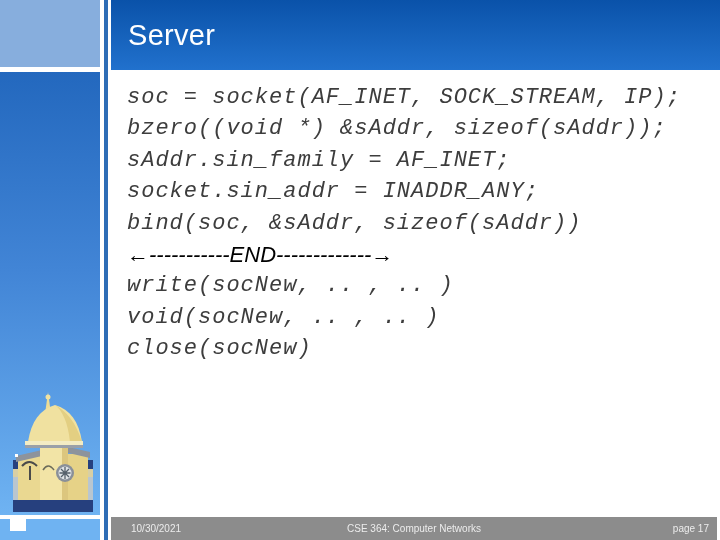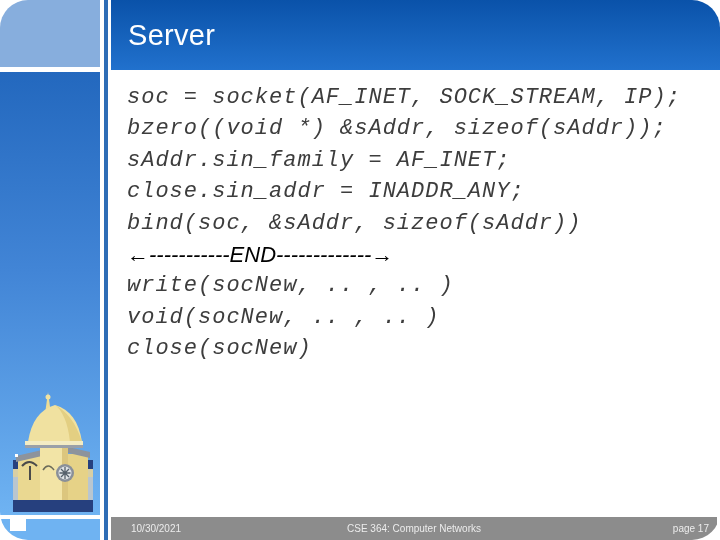--- a/index.html
+++ b/index.html
@@ -1,18 +1,18 @@
 <!DOCTYPE html>
 <html><head>
 <meta charset="utf-8">
 <style>
   html,body { margin:0; padding:0; background:#fff; }
   .slide {
     position:relative; width:720px; height:540px; background:#ffffff;
-    overflow:hidden; font-family:"Liberation Sans", sans-serif;border-radius:28px;
+    overflow:hidden; font-family:"Liberation Sans", sans-serif;
   }
   
   .sb-top    { position:absolute; left:0; top:0;   width:100px; height:67px;  background:#87aedd; }
   .sb-main   { position:absolute; left:0; top:72px; width:100px; height:443px;
                background:linear-gradient(180deg,#2368be 0%, #4285d6 45%, #6fb3f2 100%); }
   .sb-bottom { position:absolute; left:0; top:519px; width:100px; height:21px; background:#6fb3f2; }
   .vline     { position:absolute; left:104px; top:0; width:4px; height:540px; background:#2e6db6; }
   .deco-square { position:absolute; left:10px; top:517px; width:16px; height:14px; background:#ffffff; }
 
   
@@ -98,21 +98,21 @@
   </svg>
 
   <div class="header">
     <div class="title">Server</div>
   </div>
 
   <div class="code-block">
       <div class="code-line">soc = socket(AF_INET, SOCK_STREAM, IP);</div>
       <div class="code-line">bzero((void *) &amp;sAddr, sizeof(sAddr));</div>
       <div class="code-line">sAddr.sin_family = AF_INET;</div>
-      <div class="code-line">close.sin_addr = INADDR_ANY;</div>
+      <div class="code-line">socket.sin_addr = INADDR_ANY;</div>
       <div class="code-line">bind(soc, &amp;sAddr, sizeof(sAddr))</div>
       <div class="code-line marker">←-----------END-------------→</div>
       <div class="code-line">write(socNew, .. , .. )</div>
       <div class="code-line">void(socNew, .. , .. )</div>
       <div class="code-line">close(socNew)</div>
     </div>
 
   <div class="footer">
     <span class="center">CSE 364: Computer Networks</span>
     <span>10/30/2021</span>

